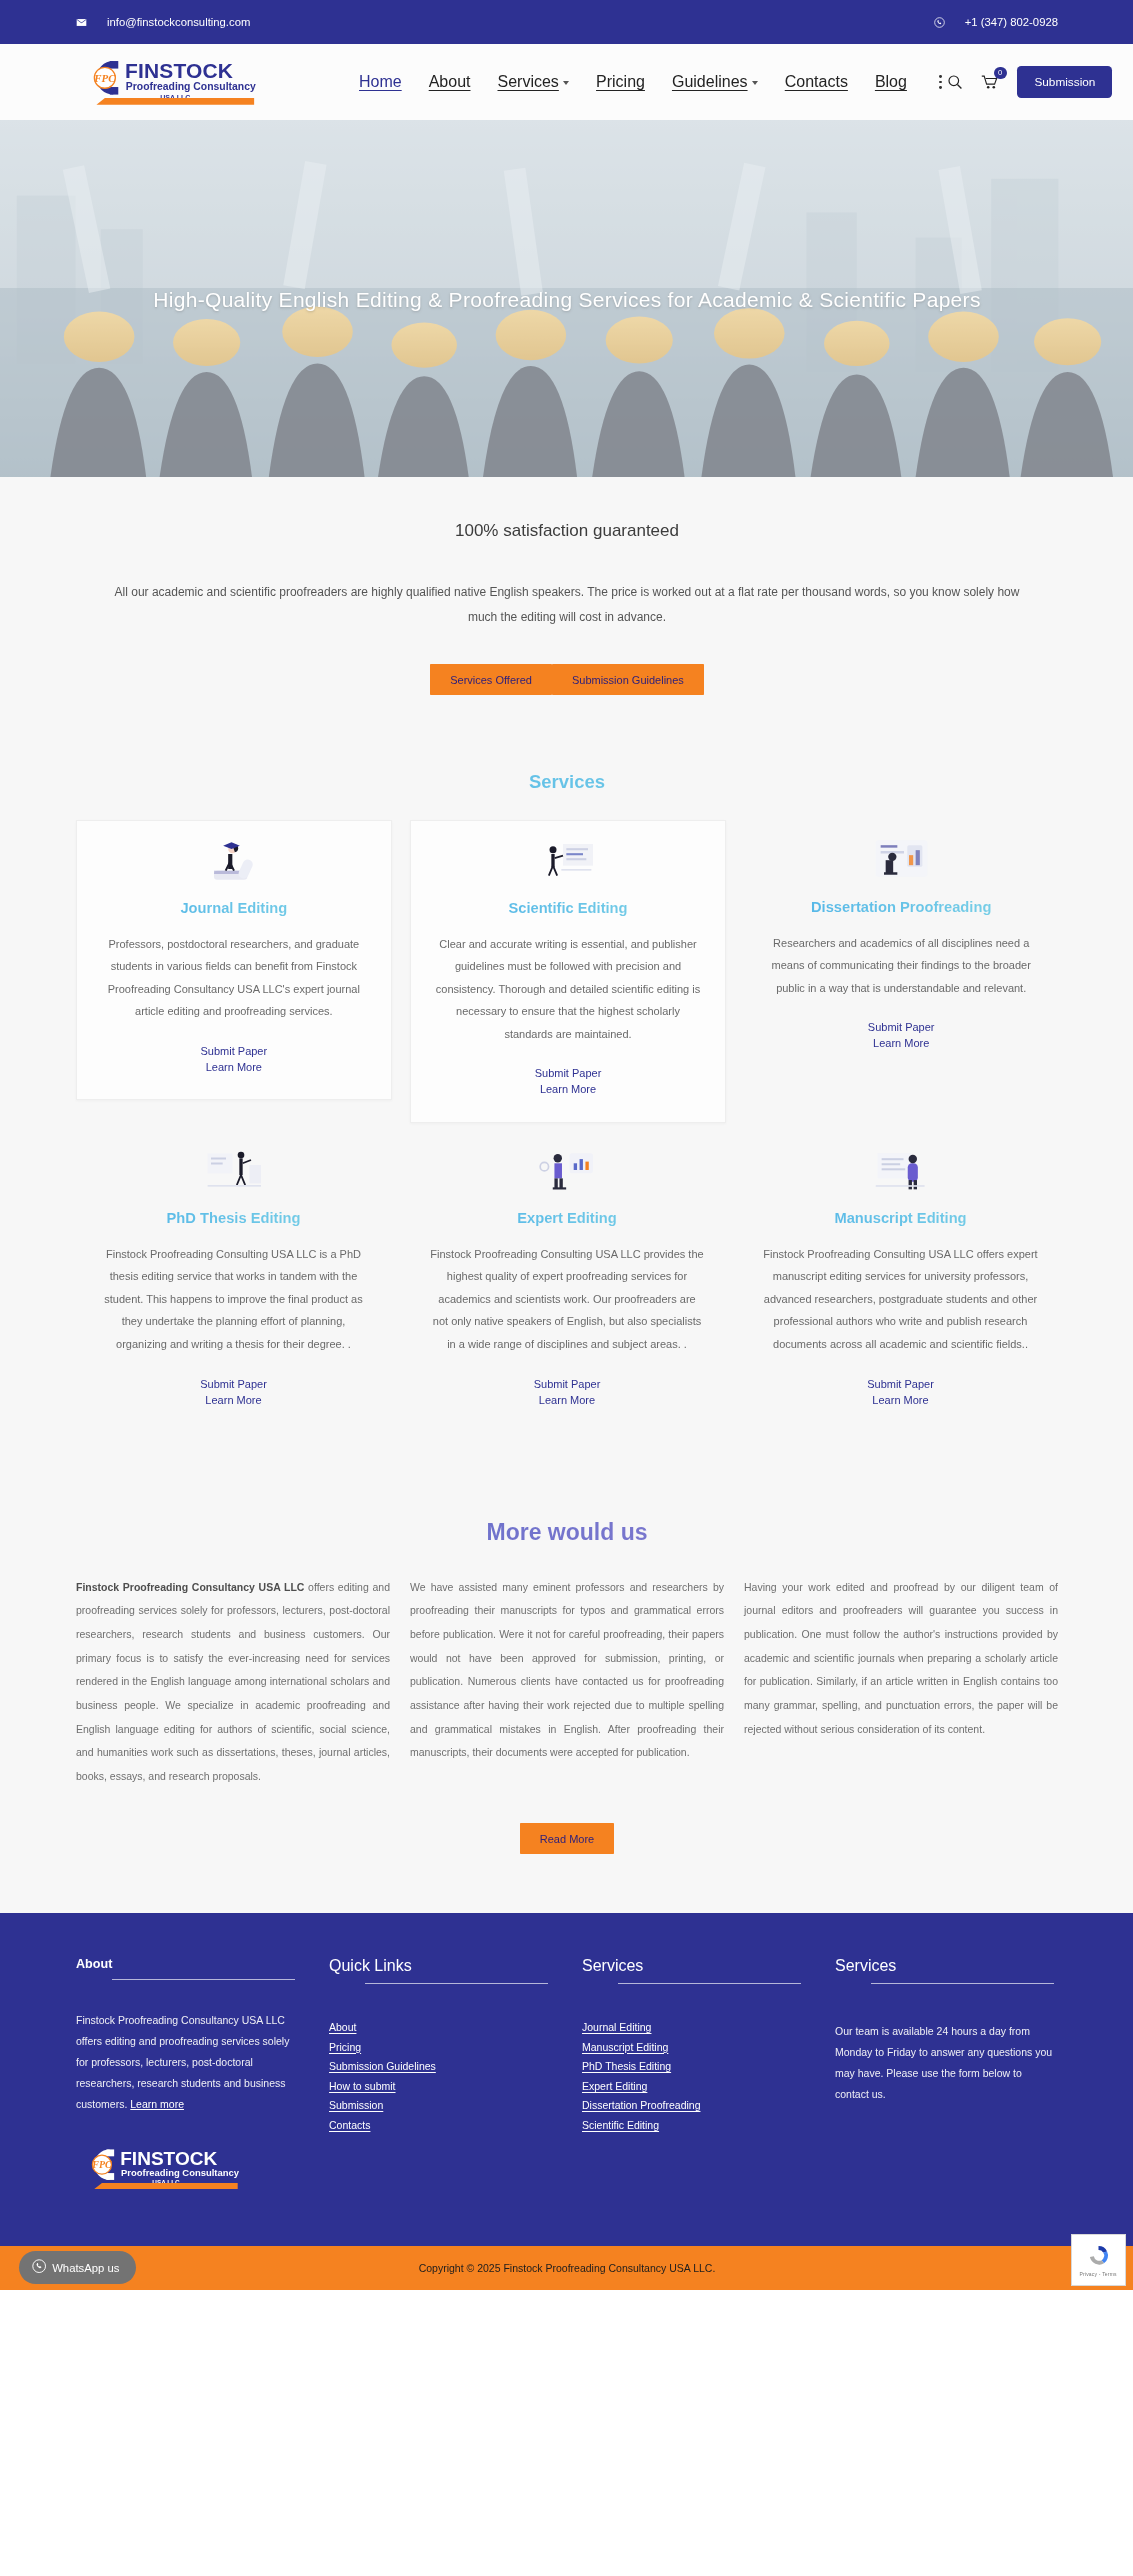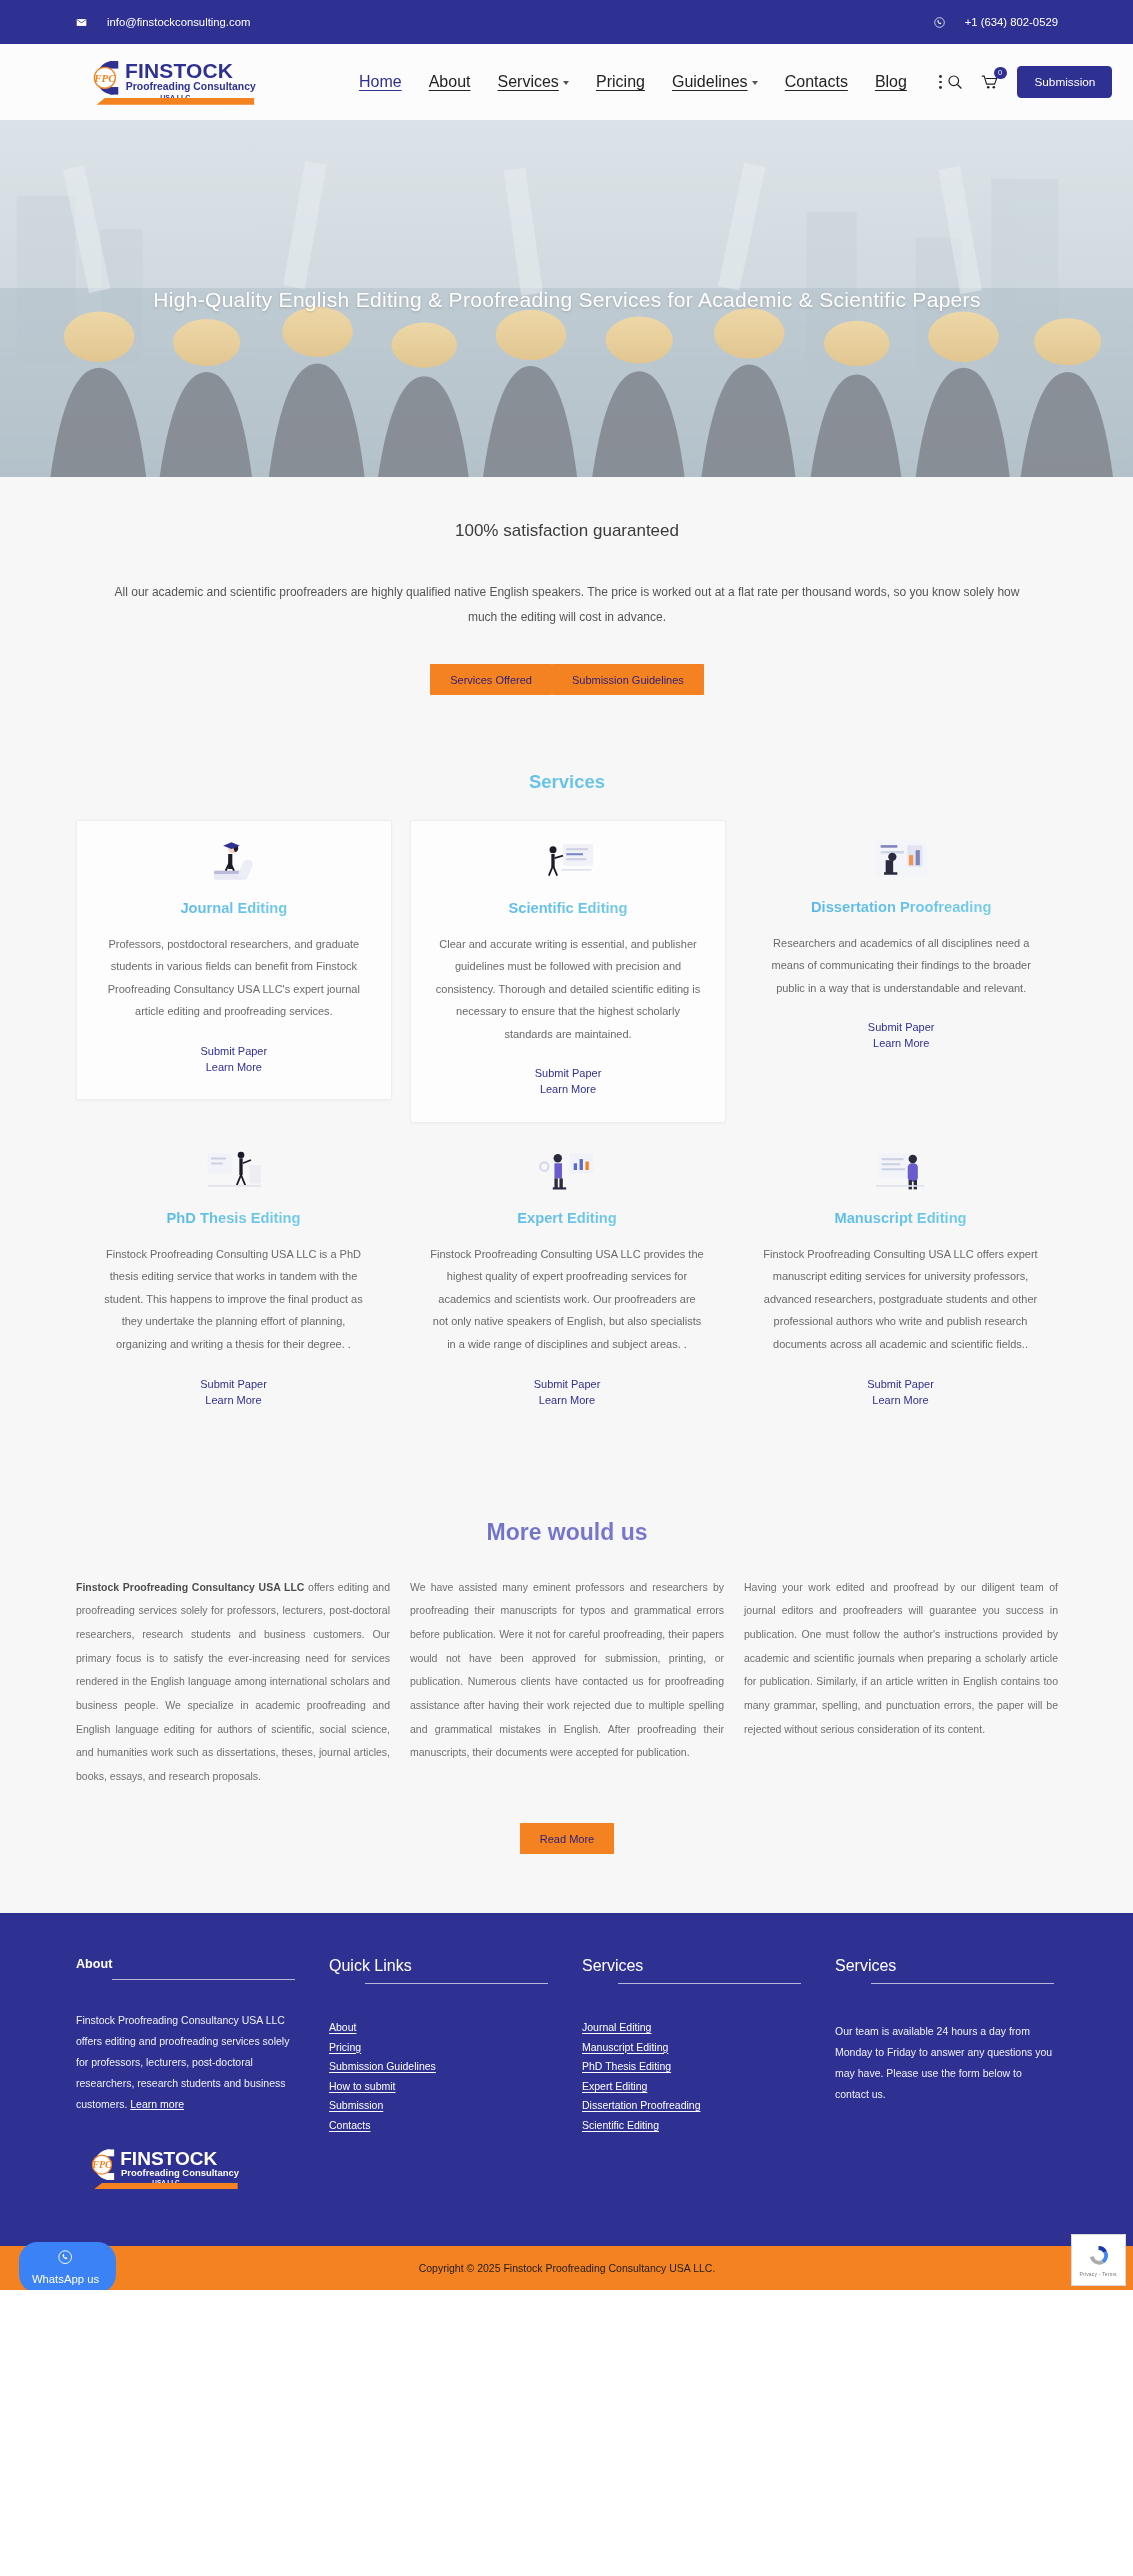--- a/index.html
+++ b/index.html
@@ -311,32 +311,31 @@
     display: flex;
     align-items: center;
     justify-content: center;
     position: relative;
     font-size: 10.5px;
     color: #1d1d1d;
   }
   .whatsapp-btn {
     position: absolute;
     left: 18.5px;
-    background: #3b82f6;
+    background: #737373;
     color: #ffffff;
     border: none;
     border-radius: 18.5px;
     padding: 8.4px 17px 8.4px 13.4px;
     font-size: 11.3px;
     font-family: inherit;
     display: flex;
     align-items: center;
     gap: 6px;
     cursor: pointer;
-    flex-direction: column;
   }
   .recaptcha {
     position: absolute;
     right: 8.4px;
     bottom: 3.4px;
     width: 55px;
     height: 52px;
     background: #ffffff;
     border: 0.8px solid #d8d8d8;
     display: flex;
@@ -360,21 +359,21 @@
     </span>
     <span>info@finstockconsulting.com</span>
   </a>
   <a class="tb-item" href="#">
     <span class="tb-icon">
       <svg width="11" height="11" viewBox="0 0 16 16">
           <circle cx="8" cy="8" r="7" fill="none" stroke="#fff" stroke-width="1.1"></circle>
           <path fill="#fff" d="M5.4 4.6c.3-.3.8-.2 1 .2l.6 1c.1.3 0 .6-.2.8l-.4.3c.3.8.9 1.4 1.7 1.7l.3-.4c.2-.2.5-.3.8-.2l1 .6c.4.2.5.7.2 1l-.4.4c-.4.4-1 .5-1.5.3-1.6-.6-2.9-1.9-3.5-3.5-.2-.5-.1-1.1.3-1.5z"></path>
         </svg>
     </span>
-    <span>+1 (634) 802-0529</span>
+    <span>+1 (347) 802-0928</span>
   </a>
 </div>
 
 <div class="header">
   <a class="logo-wrap" href="#">
     <svg class="logo-svg" width="181" height="52" viewBox="0 0 215 62">
       <path d="M44 6 A20 20 0 1 0 44 46 L44 38 A12 12 0 1 1 44 14 Z" fill="#2e3192"></path>
       <rect x="40" y="6" width="10" height="9" fill="#2e3192"></rect>
       <rect x="40" y="37" width="10" height="9" fill="#2e3192"></rect>
       <circle cx="34" cy="26" r="12.5" fill="#ffffff" stroke="#f58220" stroke-width="1.6"></circle>

